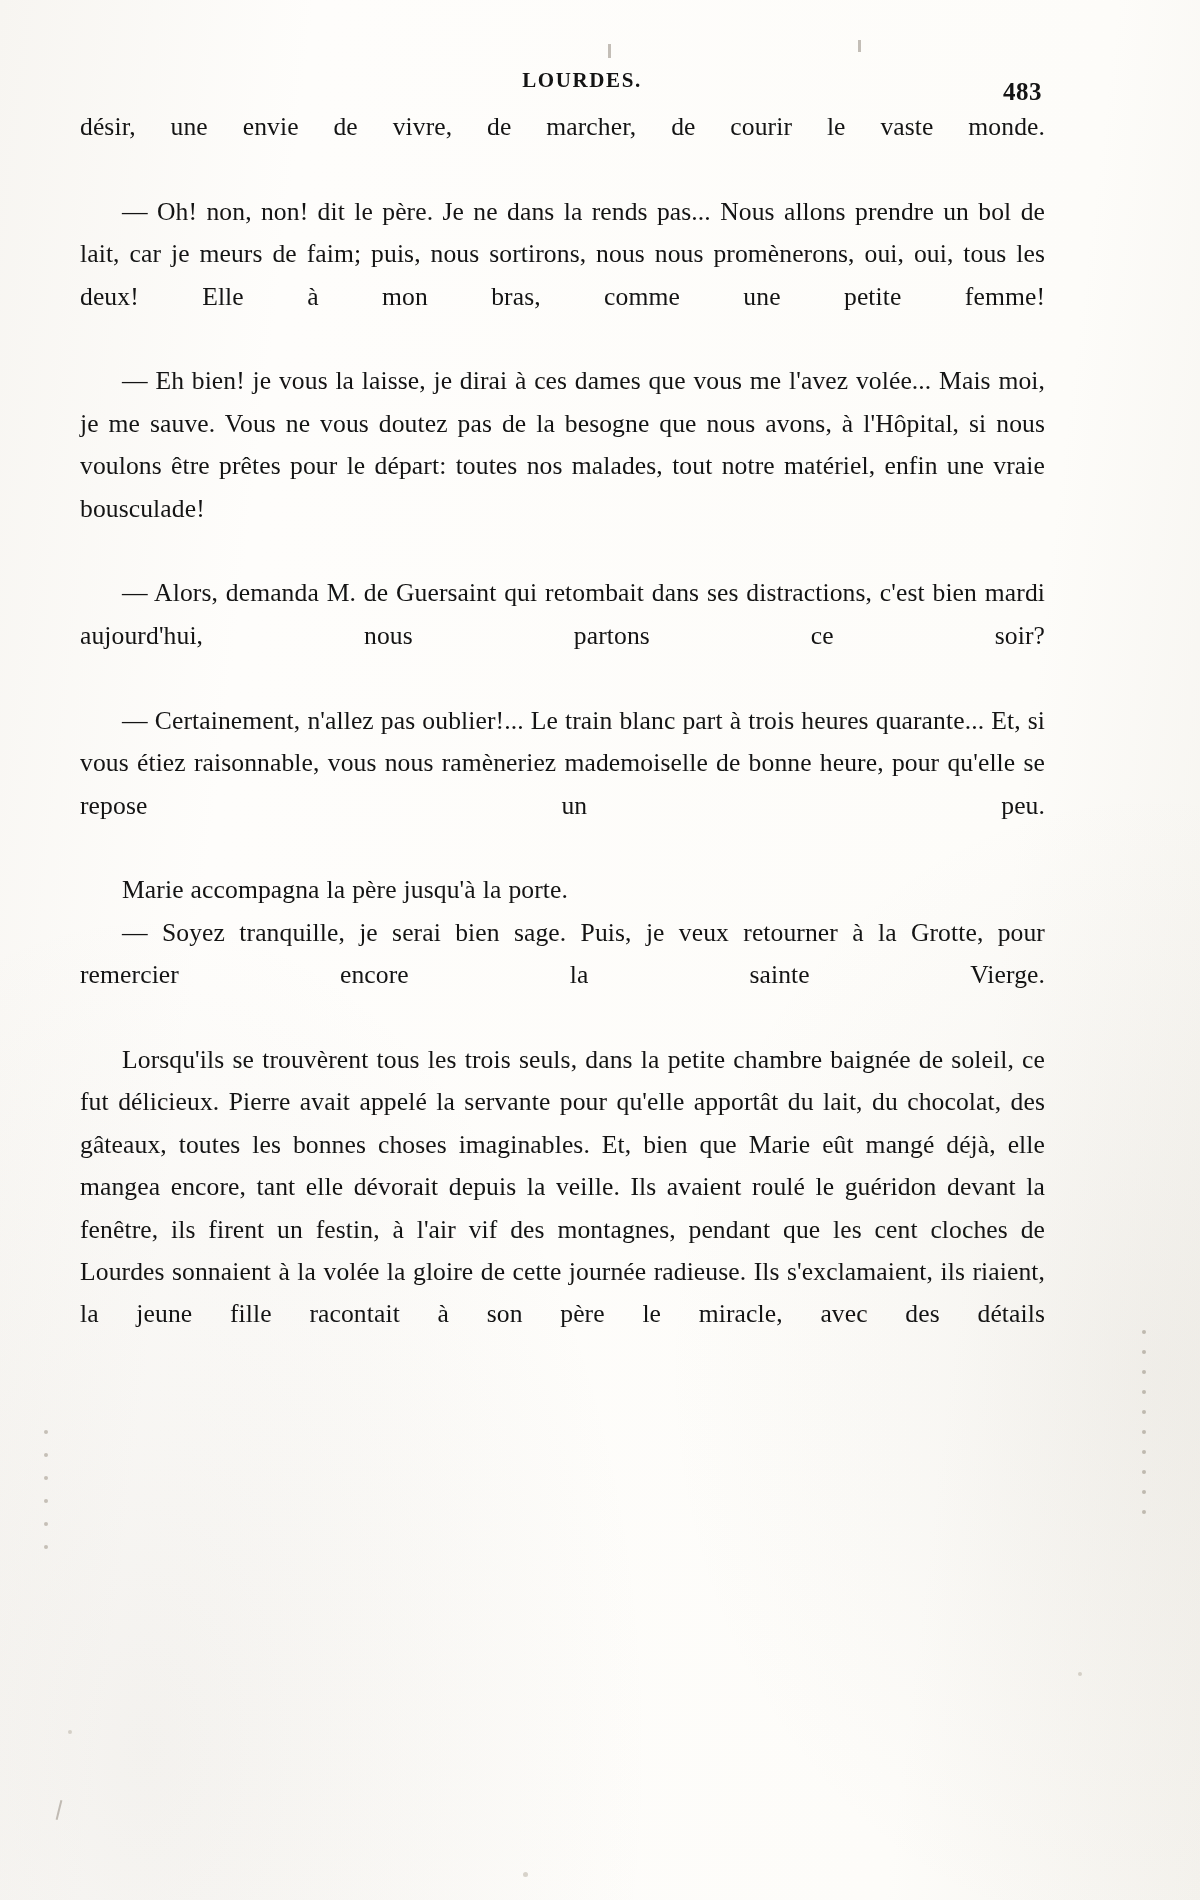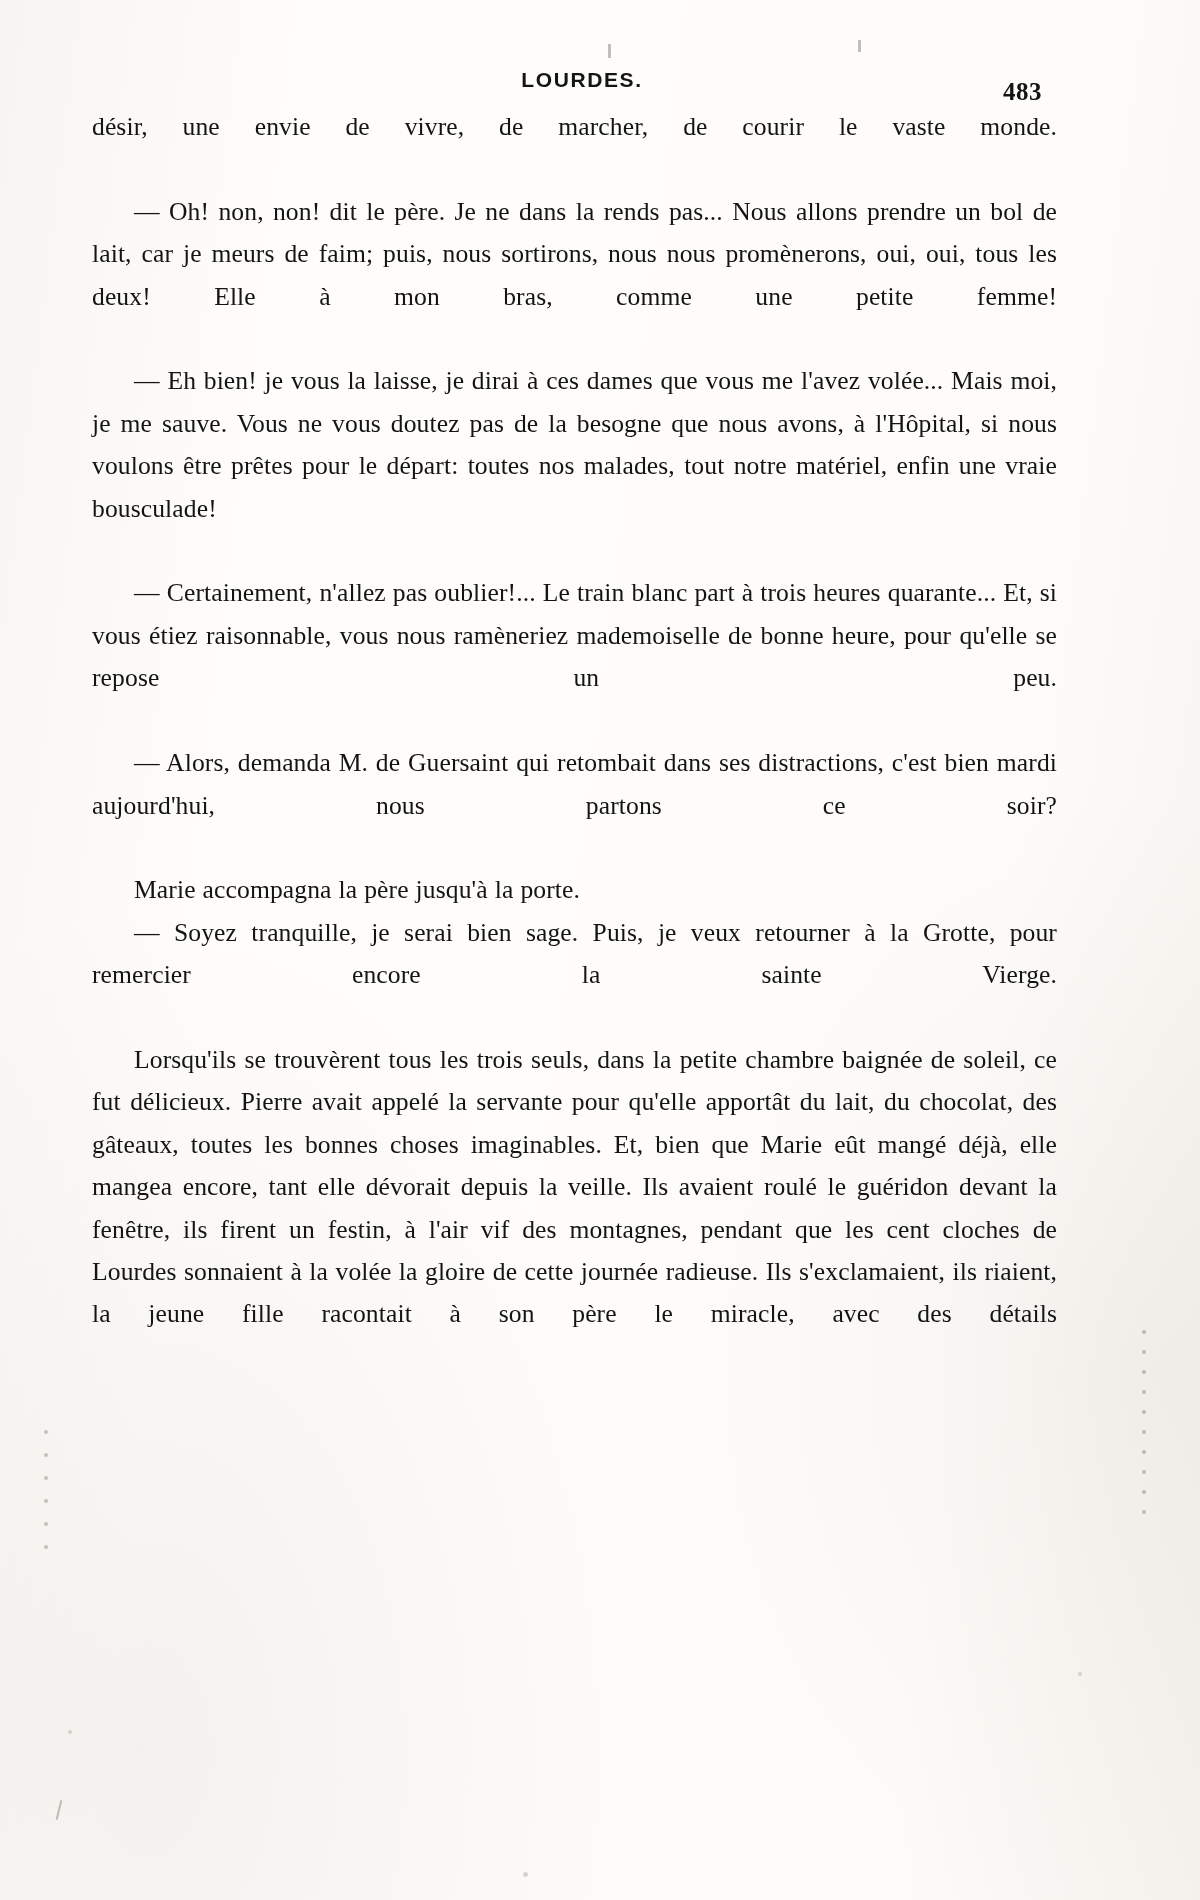--- a/index.html
+++ b/index.html
@@ -29,41 +29,41 @@
     position: relative;
     height: 54px;
     margin-left: 0;
   }
   .running-title {
     position: absolute;
     left: 4px;
     right: 0;
     top: 16px;
     text-align: center;
-    font-family: Liberation Sans, sans-serif;
+    font-family: Liberation Serif, serif;
     font-weight: bold;
     font-size: 21px;
     letter-spacing: 1.6px;
     color: #141414;
     padding-left: 30px;
   }
   .folio {
     position: absolute;
     right: 8px;
     top: 10px;
     font-family: "Liberation Serif", serif;
     font-weight: bold;
     font-size: 25px;
     letter-spacing: 0.5px;
     color: #141414;
     margin-top: 16px;
   }
   .body-col {
     width: 965px;
-    margin-left: 12px;
+    margin-left: 0;
   }
   p.para {
     margin: 0;
     font-size: 25.6px;
     line-height: 42.4px;
     text-align: justify;
     text-justify: inter-word;
     word-spacing: 0.5px;
     letter-spacing: 0.1px;
     color: #141414;
@@ -131,22 +131,22 @@
 
   <div class="header">
     <div class="running-title">LOURDES.</div>
     <div class="folio">483</div>
   </div>
 
   <div class="body-col">
     <p class="para">désir, une envie de vivre, de marcher, de courir le vaste monde.</p>
     <p class="para indent">— Oh! non, non! dit le père. Je ne dans la rends pas... Nous allons prendre un bol de lait, car je meurs de faim; puis, nous sortirons, nous nous promènerons, oui, oui, tous les deux! Elle à mon bras, comme une petite femme!</p>
     <p class="para indent">— Eh bien! je vous la laisse, je dirai à ces dames que vous me l'avez volée... Mais moi, je me sauve. Vous ne vous doutez pas de la besogne que nous avons, à l'Hôpital, si nous voulons être prêtes pour le départ: toutes nos malades, tout notre matériel, enfin une vraie bousculade!</p>
+    <p class="para indent">— Alors, demanda M. de Guersaint qui retombait dans ses distractions, c'est bien mardi aujourd'hui, nous partons ce soir?</p>
     <p class="para indent">— Certainement, n'allez pas oublier!... Le train blanc part à trois heures quarante... Et, si vous étiez raisonnable, vous nous ramèneriez mademoiselle de bonne heure, pour qu'elle se repose un peu.</p>
-    <p class="para indent">— Alors, demanda M. de Guersaint qui retombait dans ses distractions, c'est bien mardi aujourd'hui, nous partons ce soir?</p>
     <p class="para indent last">Marie accompagna la père jusqu'à la porte.</p>
     <p class="para indent">— Soyez tranquille, je serai bien sage. Puis, je veux retourner à la Grotte, pour remercier encore la sainte Vierge.</p>
     <p class="para indent">Lorsqu'ils se trouvèrent tous les trois seuls, dans la petite chambre baignée de soleil, ce fut délicieux. Pierre avait appelé la servante pour qu'elle apportât du lait, du chocolat, des gâteaux, toutes les bonnes choses imaginables. Et, bien que Marie eût mangé déjà, elle mangea encore, tant elle dévorait depuis la veille. Ils avaient roulé le guéridon devant la fenêtre, ils firent un festin, à l'air vif des montagnes, pendant que les cent cloches de Lourdes sonnaient à la volée la gloire de cette journée radieuse. Ils s'exclamaient, ils riaient, la jeune fille racontait à son père le miracle, avec des détails</p>
   </div>
 
   <div class="edge-marks">
     <i></i>
       <i></i>
       <i></i>
       <i></i>

